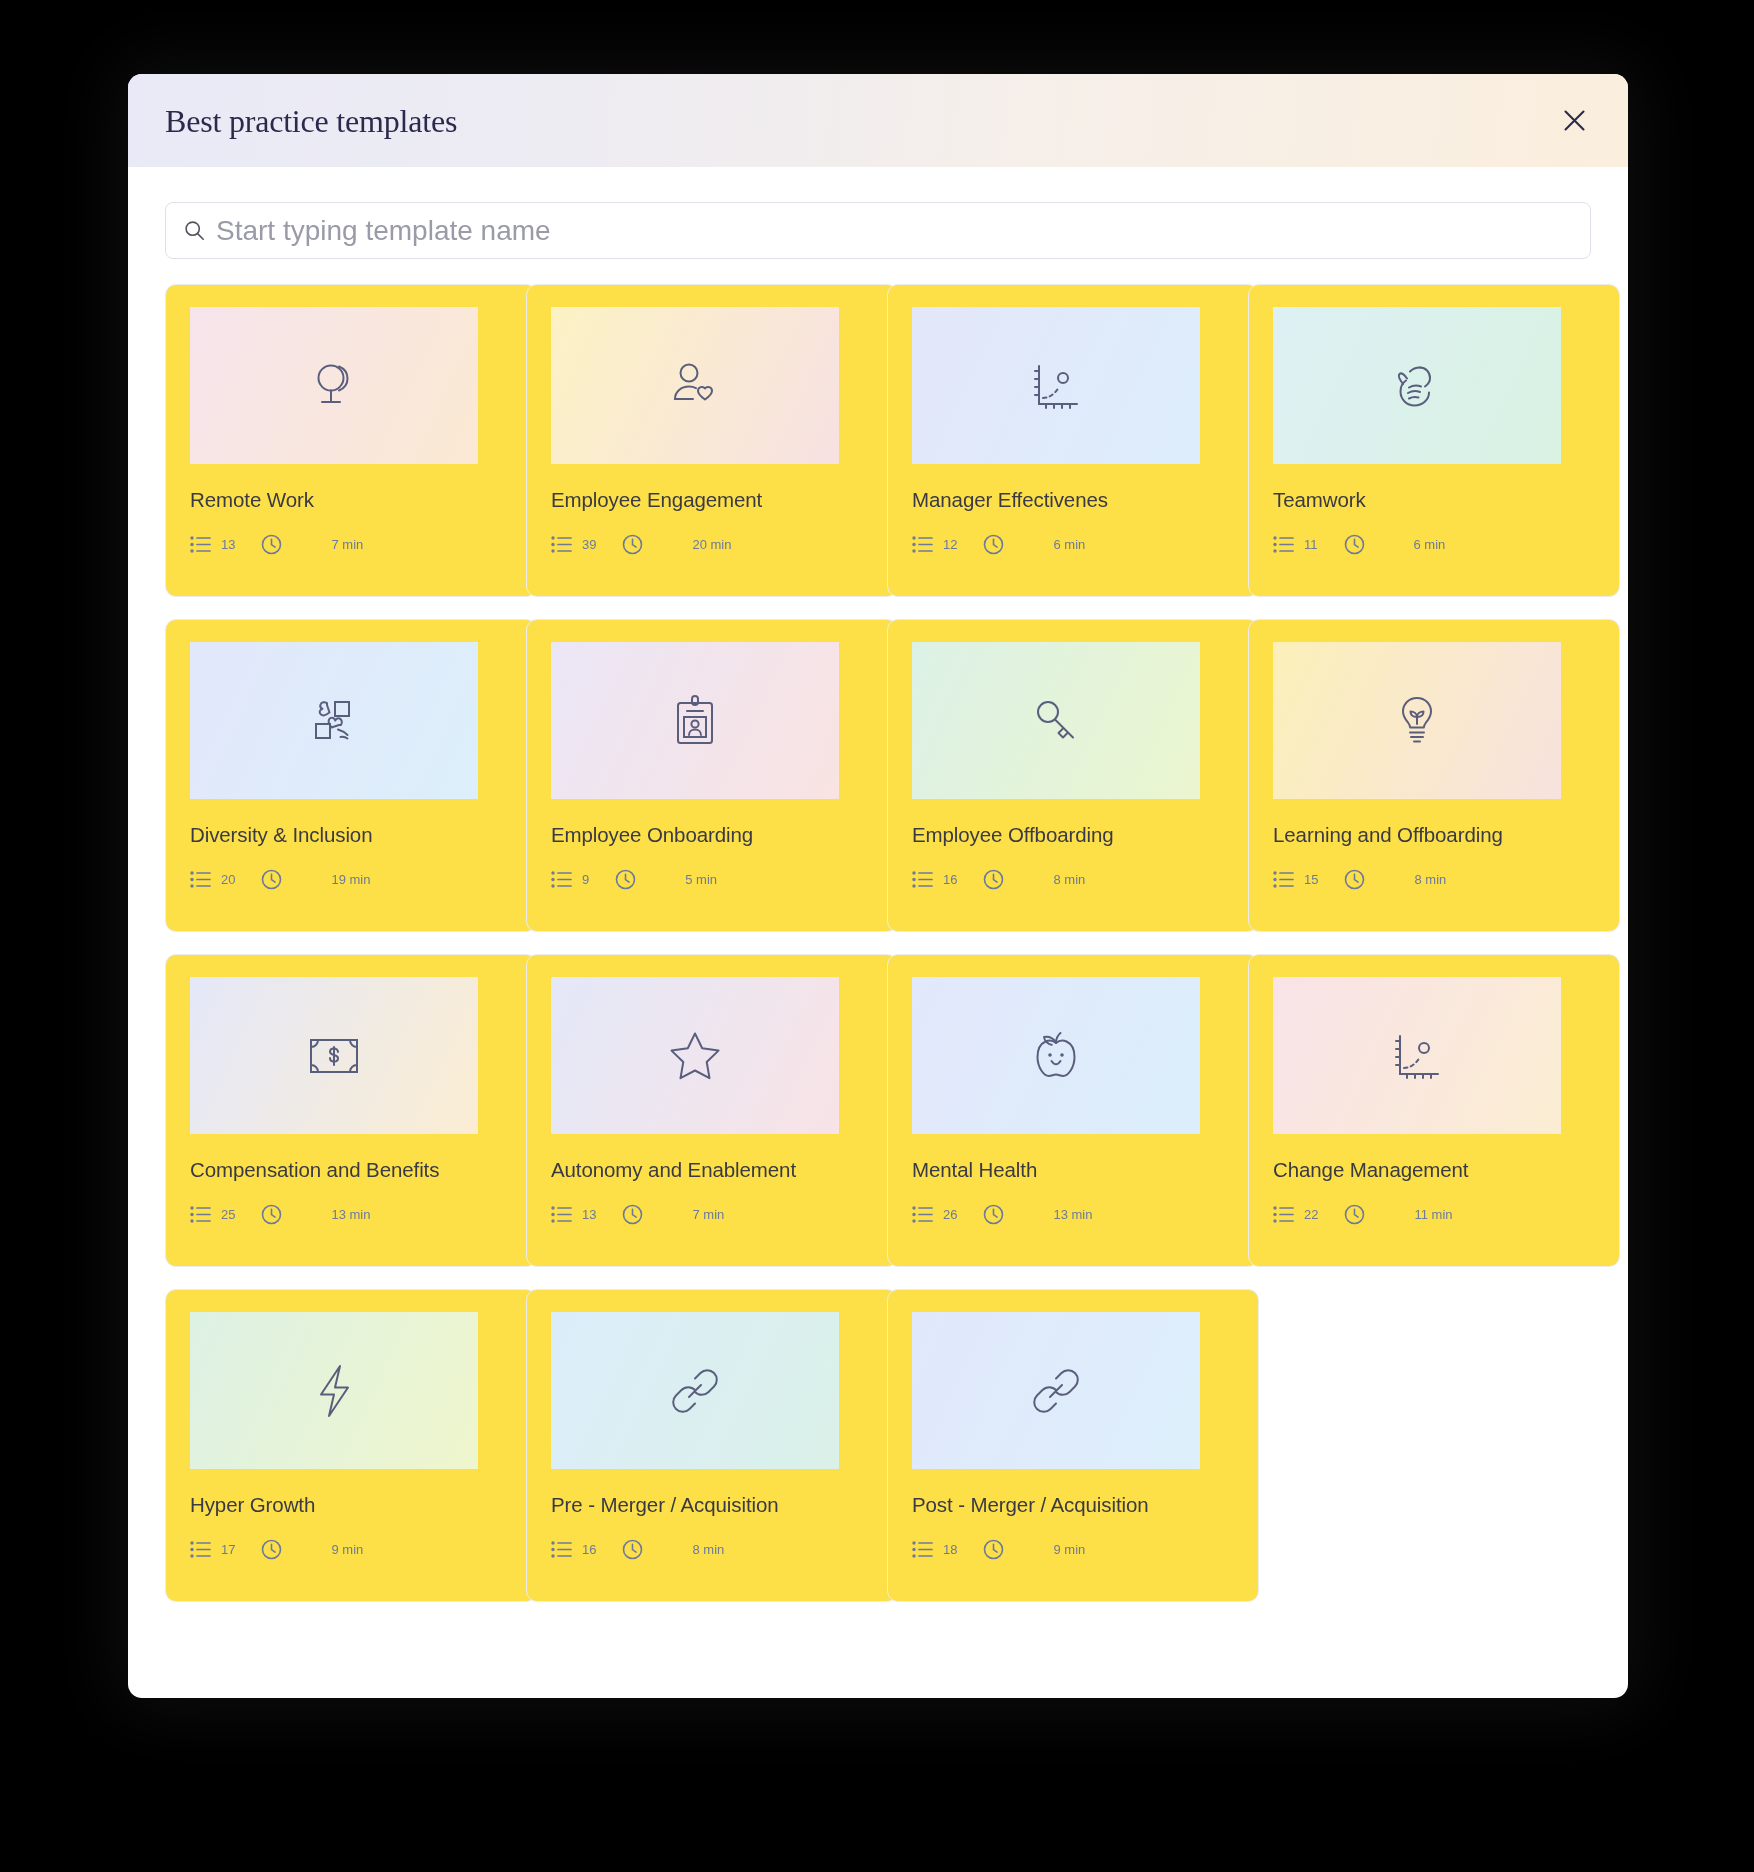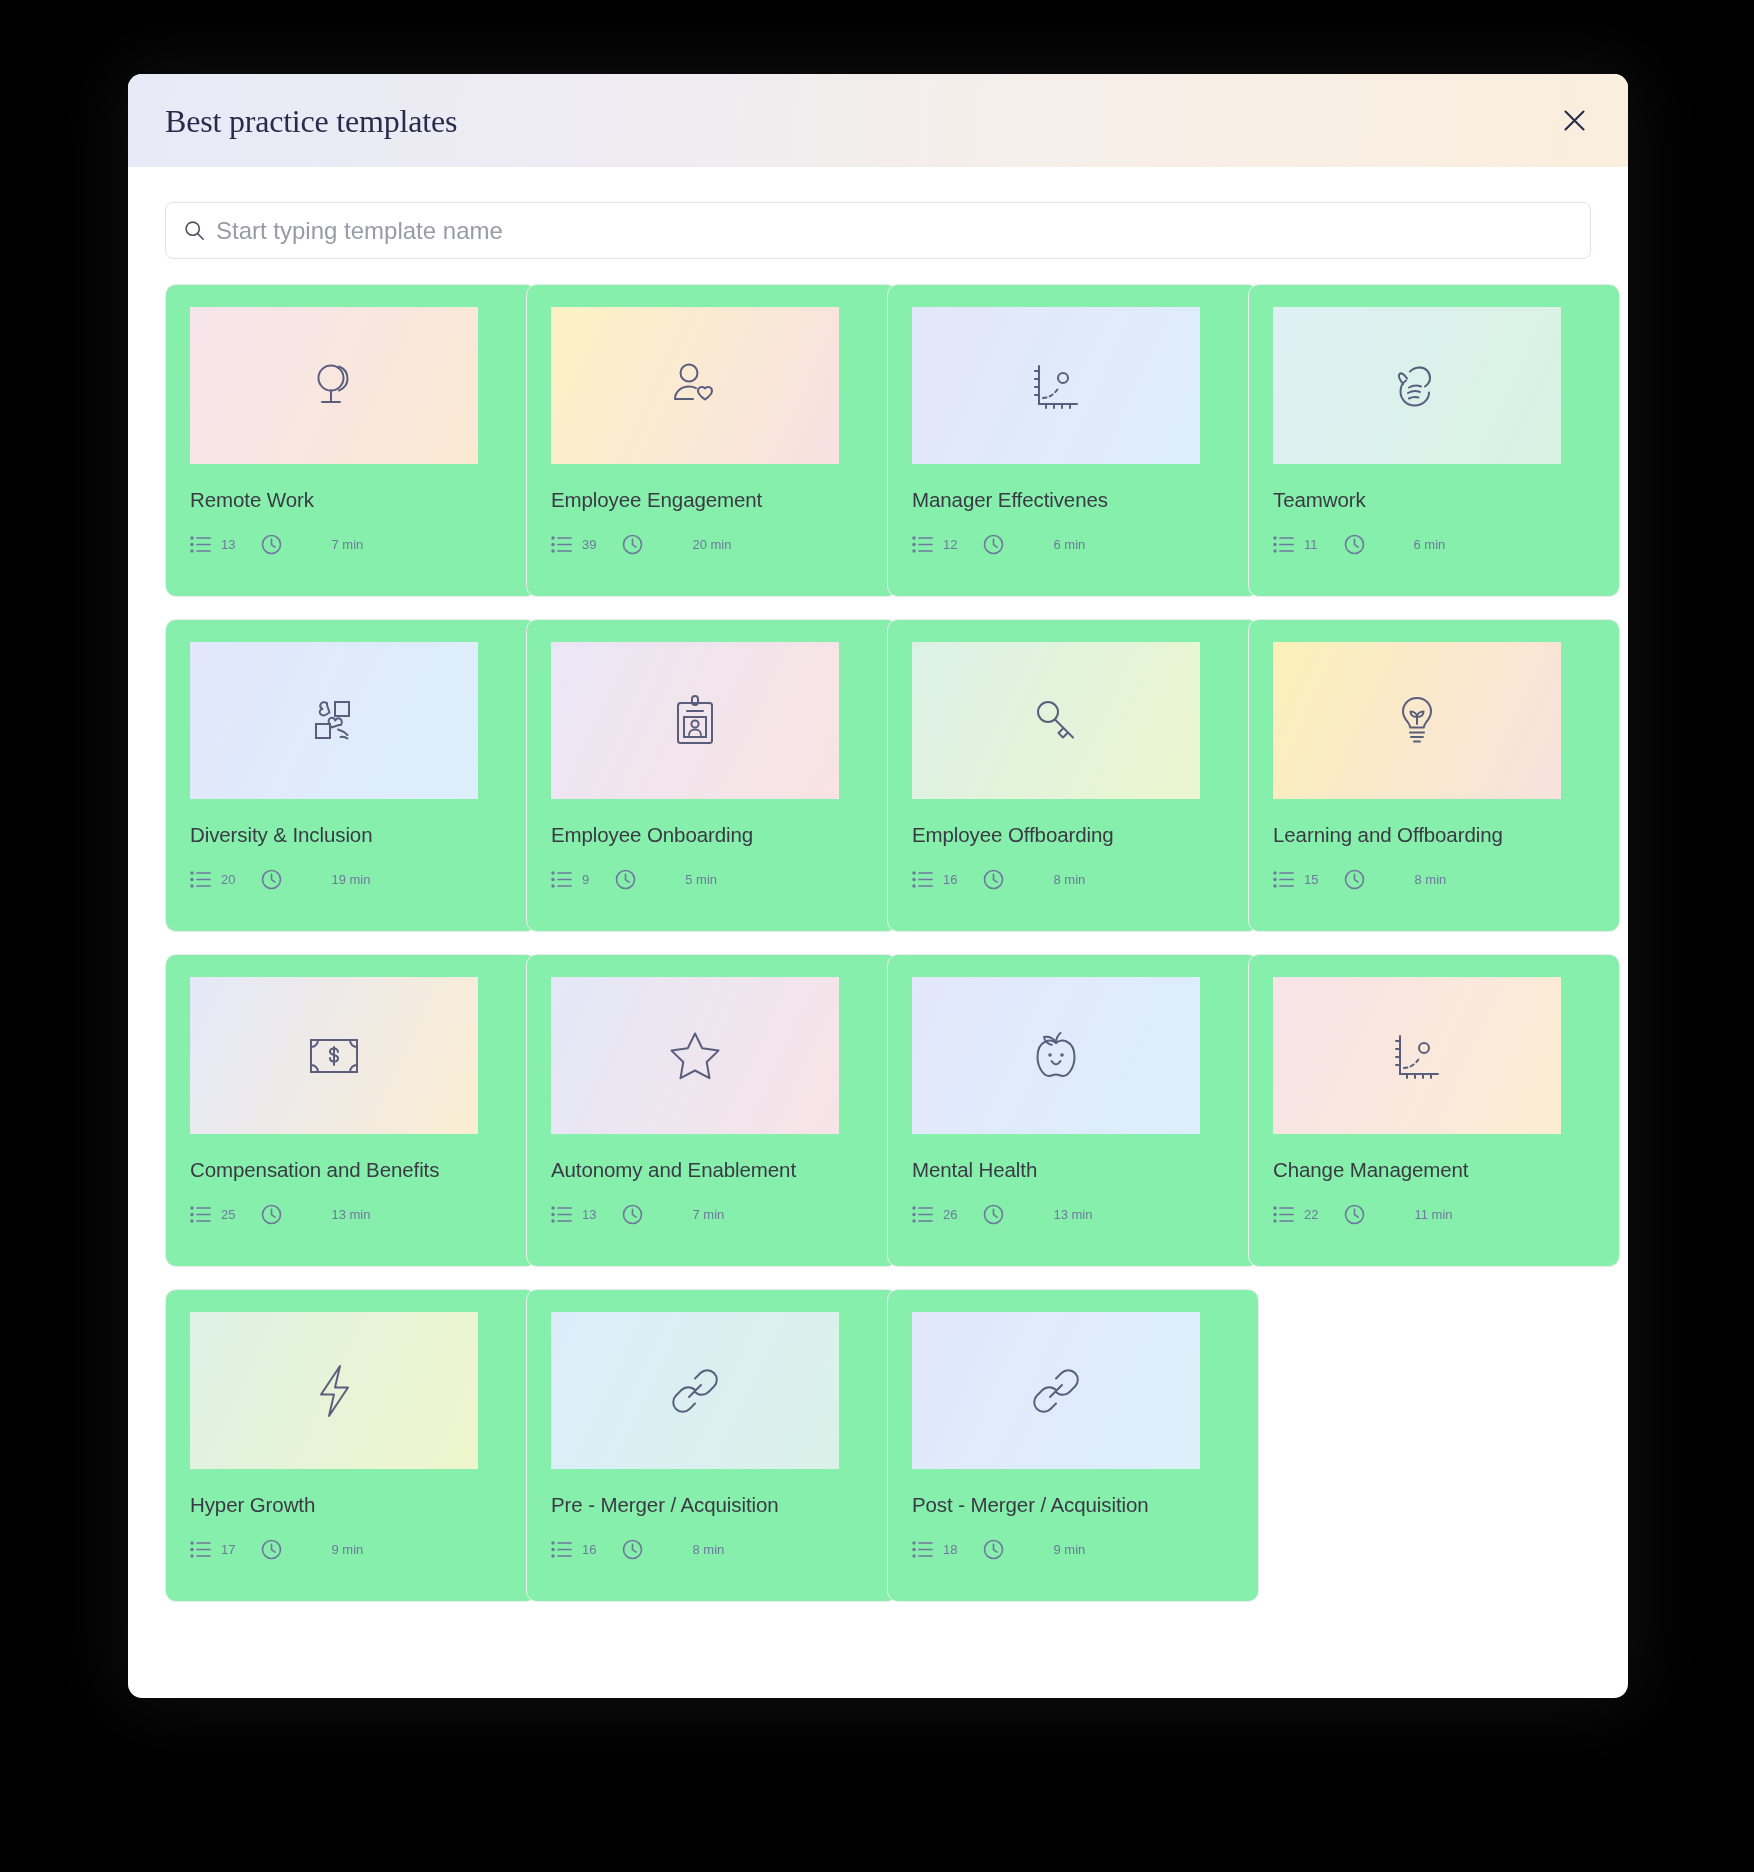--- a/index.html
+++ b/index.html
@@ -85,37 +85,37 @@
     align-items: center;
     padding: 0 18px;
     margin-bottom: 25px;
   }
   .search-icon { flex: 0 0 auto; display: flex; margin-right: 11px; }
   .search-input {
     flex: 1;
     border: none;
     outline: none;
     font-family: "Liberation Sans", sans-serif;
-    font-size: 24px;
+    font-size: 28px;
     color: #3d3d4e;
     background: transparent;
   }
   .search-input::placeholder { color: #9a9aa8; }
 
   
   .grid {
     display: grid;
     grid-template-columns: repeat(4, 337px);
     gap: 22px 24px;
   }
 
   .card {
     width: 372px;
     height: 313px;
-    background: #86efac;
+    background: #fde047;
     border: 1px solid #ececed;
     border-radius: 11px;
     padding: 22px 24px 0 24px;
     cursor: pointer;
   }
 
   .card-thumb {
     width: 288px;
     height: 157px;
     display: flex;

